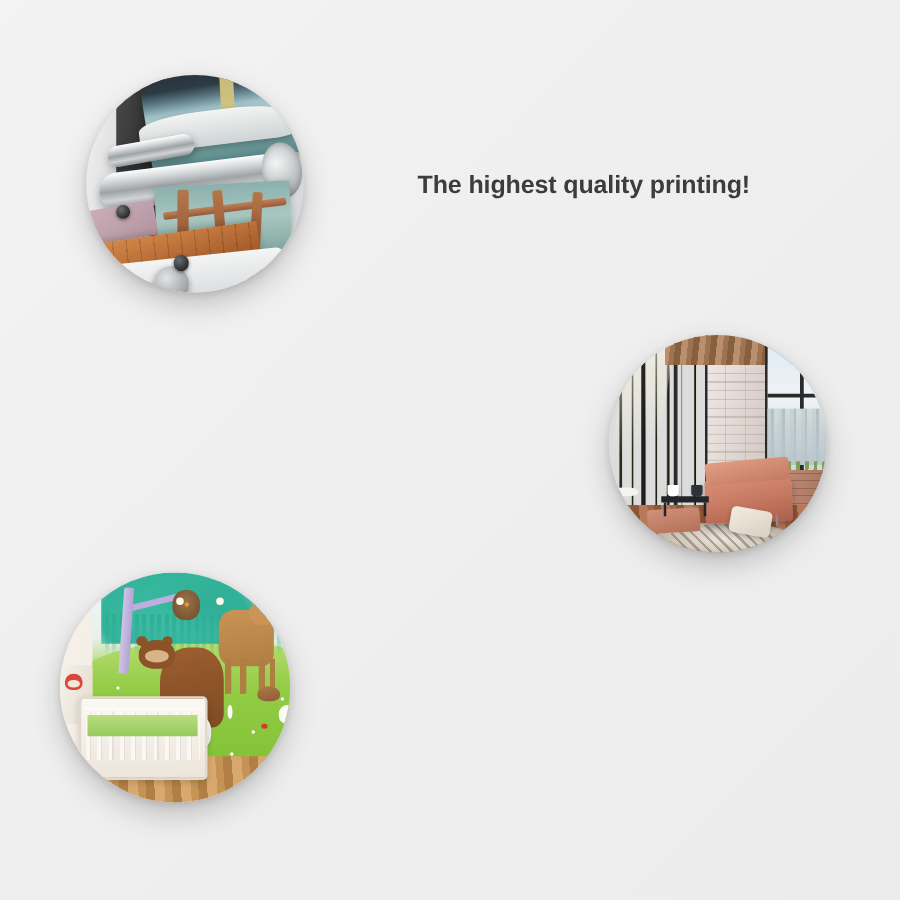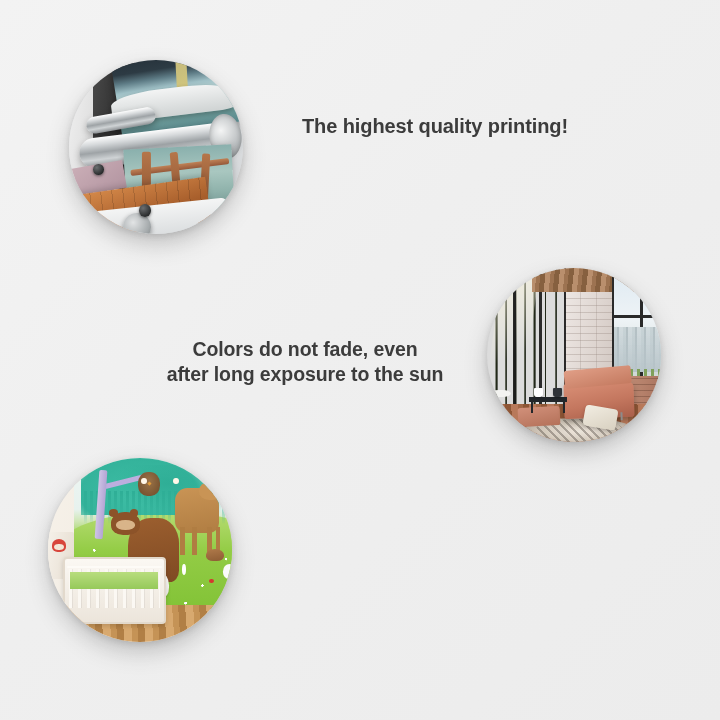--- a/index.html
+++ b/index.html
@@ -451,21 +451,21 @@
 
   
   .caption {
     position: absolute;
     color: #3c3c3c;
     font-weight: bold;
     line-height: 1.28;
     letter-spacing: -0.1px;
     white-space: pre-line;
   }
-  #caption-quality  { left: 270px; top: 114px; font-size: 20px; text-align: center; width: 330px; }
+  #caption-quality  { left: 270px; top: 136px; font-size: 20px; text-align: right; width: 330px; }
   #caption-fade     { left: 140px; top: 337px; font-size: 19.5px; text-align: center; width: 330px; }
   #caption-odorless { left: 268px; top: 523px; font-size: 20px; text-align: left; width: 340px; }
 </style>
 </head>
 <body>
 
 <div id="stage">
 
   <div class="medallion" id="medallion-print">
     <div class="scene">
@@ -522,22 +522,20 @@
         <div class="sofa-leg sl2"></div>
       </div>
       <div class="cushion"></div>
       <div class="table-low"></div>
       <div class="cup cup-a"></div>
       <div class="cup cup-b"></div>
       <div class="side-stool"></div>
     </div>
   </div>
 
-  <div class="caption" id="caption-fade">Colors do not fade, even
-after long exposure to the sun</div>
 
   <div class="medallion" id="medallion-nursery">
     <div class="scene">
       <div class="nur-wall"></div>
       <div class="nur-mural">
         <div class="nur-hill"></div>
         <div class="nur-dots"></div>
         <div class="tree-canopy"></div>
         <div class="canopy-fringe"></div>
         <div class="tree-branch"></div>

